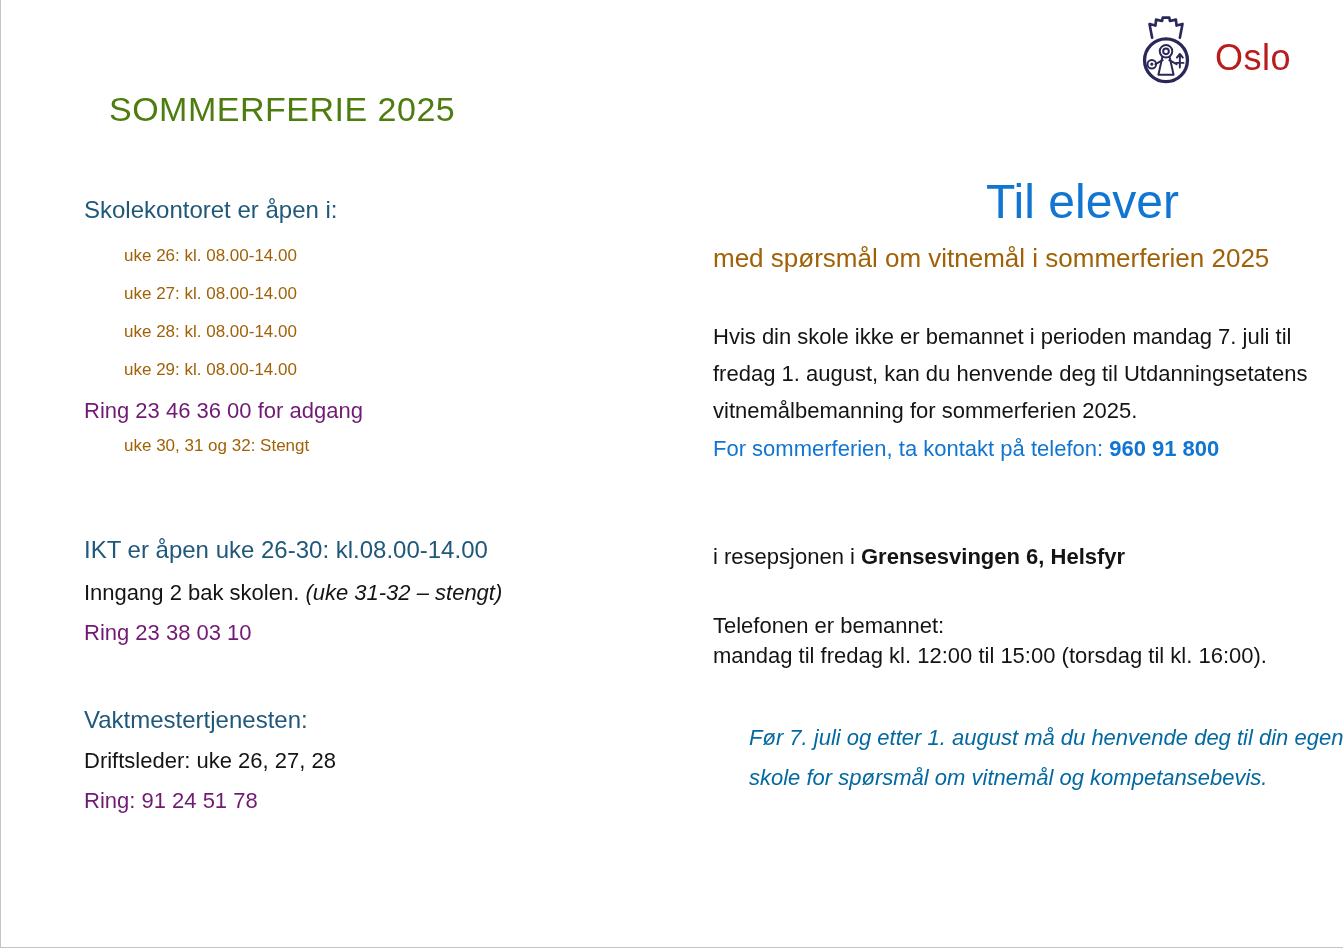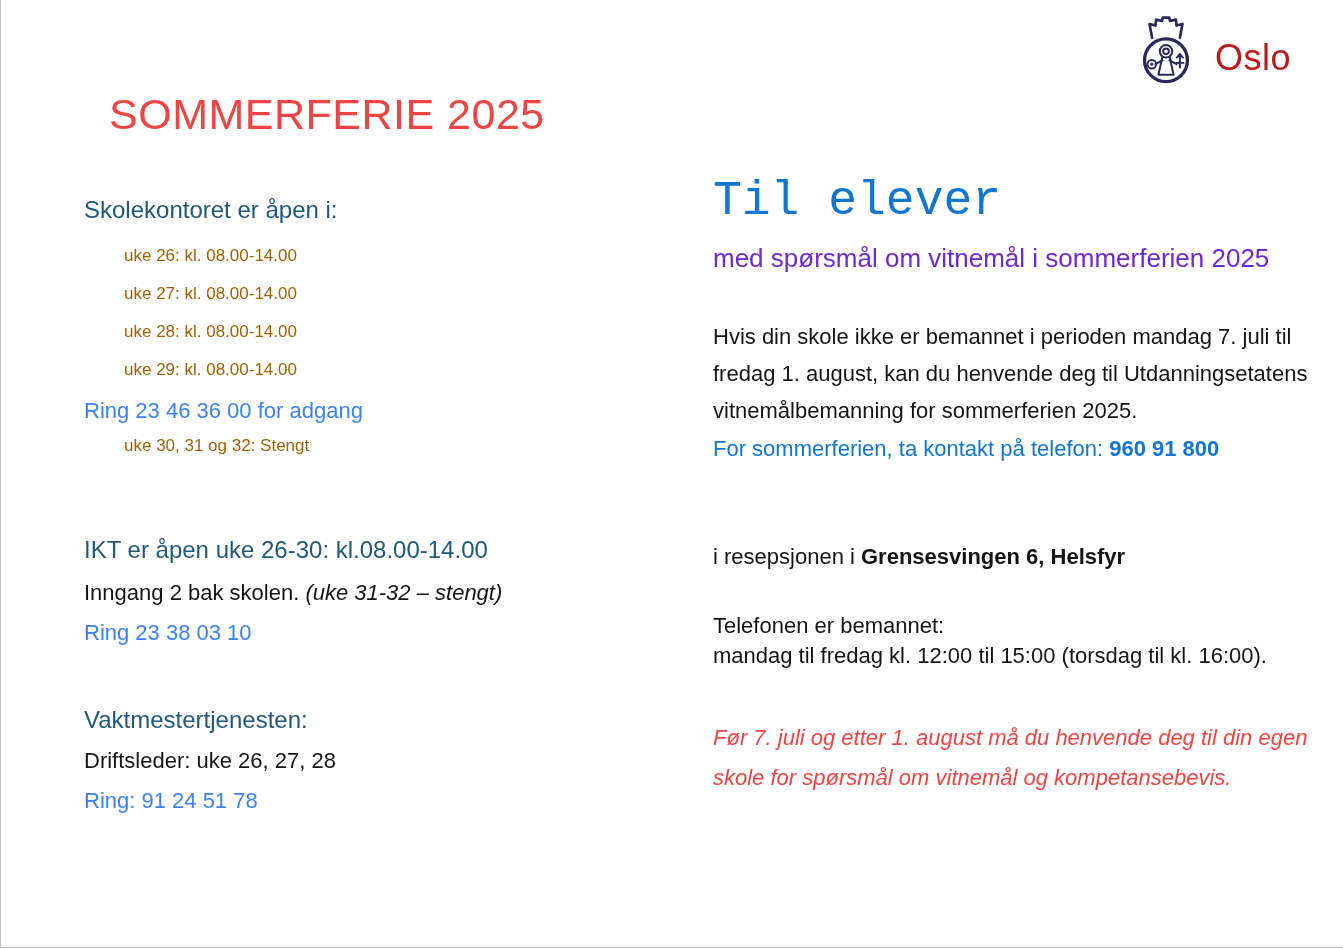--- a/index.html
+++ b/index.html
@@ -11,51 +11,50 @@
     color: #1a1a1a;
     border-left: 1px solid #c4c4c4;
     border-bottom: 1px solid #c4c4c4;
     overflow: hidden;
   }
   .abs { position: absolute; white-space: nowrap; }
 
   
   .page-title {
     left: 108px; top: 90px;
-    font-size: 43px;
+    font-size: 34px;
     letter-spacing: 0.5px;
-    color: #ef4444;
+    color: #4d7c0f;
   }
 
   
   .logo-wrap { left: 1132px; top: 16px; display: flex; align-items: center; gap: 16px; }
   .logo-svg { width: 66px; height: 70px; display: block; }
   .logo-text {
     font-size: 36px;
     color: #b91c1c;
     letter-spacing: 0.5px;
     padding-top: 14px;
   }
 
   
   .lh { left: 83px; font-size: 24px; color: #1f587a; text-align: center; }
   .lbody { left: 83px; font-size: 22px; color: #141414; }
   .lindent { left: 123px; font-size: 17px; color: #a16207; }
-  .lblue { left: 83px; font-size: 22px; color: #3b82f6; }
+  .lblue { left: 83px; font-size: 22px; color: #701a75; }
   .italic { font-style: italic; }
 
   
   .r-heading {
-    left: 712px; top: 174px; width: 490px;
-    text-align: left;
+    left: 688px; top: 174px; width: 490px;
+    text-align: right;
     font-size: 48px;
     color: #1175d2;
-    font-family: Liberation Mono, monospace;
   }
-  .r-sub { left: 712px; top: 243px; font-size: 26px; color: #6d28d9; }
+  .r-sub { left: 712px; top: 243px; font-size: 26px; color: #a16207; }
   .rline { left: 712px; font-size: 22px; color: #141414; }
   .rblue { color: #1175d2; }
   .bold { font-weight: bold; }
   .stack { position: absolute; left: 712px; }
   .stack .ln { display: block; }
 </style>
 </head>
 <body>
 
 <div class="abs page-title">SOMMERFERIE 2025</div>
@@ -112,16 +111,16 @@
 
 <div class="stack" style="top:538px; line-height:38px; font-size:22px; color:#141414;">
   <span class="ln" style="white-space:nowrap"><span>i resepsjonen i </span><span class="bold">Grensesvingen 6, Helsfyr</span></span>
 </div>
 
 <div class="stack" style="top:611px; line-height:30px; font-size:22px; color:#141414;">
   <span class="ln" style="white-space:nowrap">Telefonen er bemannet:</span>
   <span class="ln" style="white-space:nowrap">mandag til fredag kl. 12:00 til 15:00 (torsdag til kl. 16:00).</span>
 </div>
 
-<div class="stack italic" style="top:718px; line-height:40px; font-size:22px; color:#ef4444;">
+<div class="stack italic" style="top:718px; line-height:40px; font-size:22px; color:#0369a1;margin-left:36px;">
   <span class="ln" style="white-space:nowrap">Før 7. juli og etter 1. august må du henvende deg til din egen</span>
   <span class="ln" style="white-space:nowrap">skole for spørsmål om vitnemål og kompetansebevis.</span>
 </div>
 
 </body></html>

